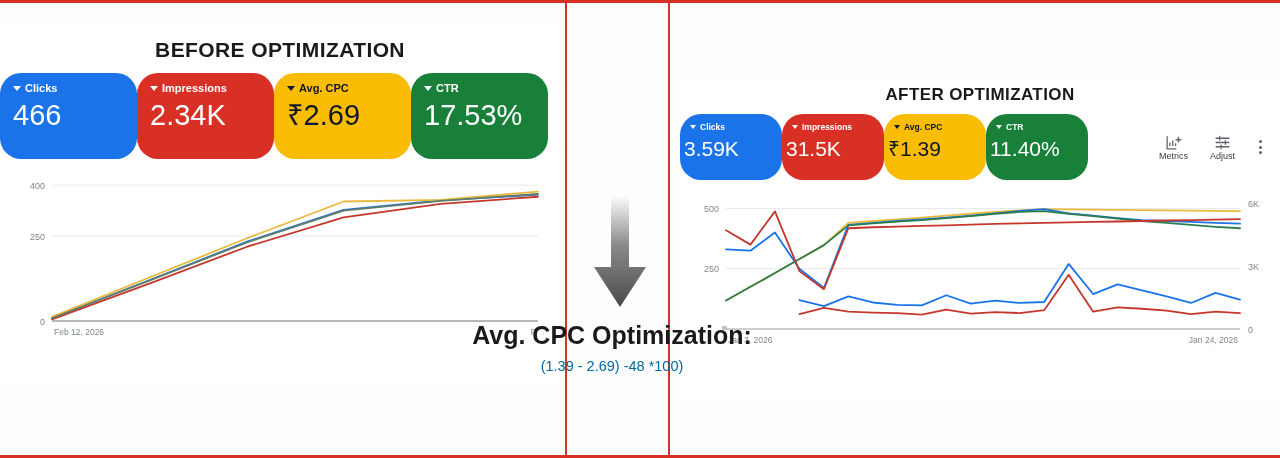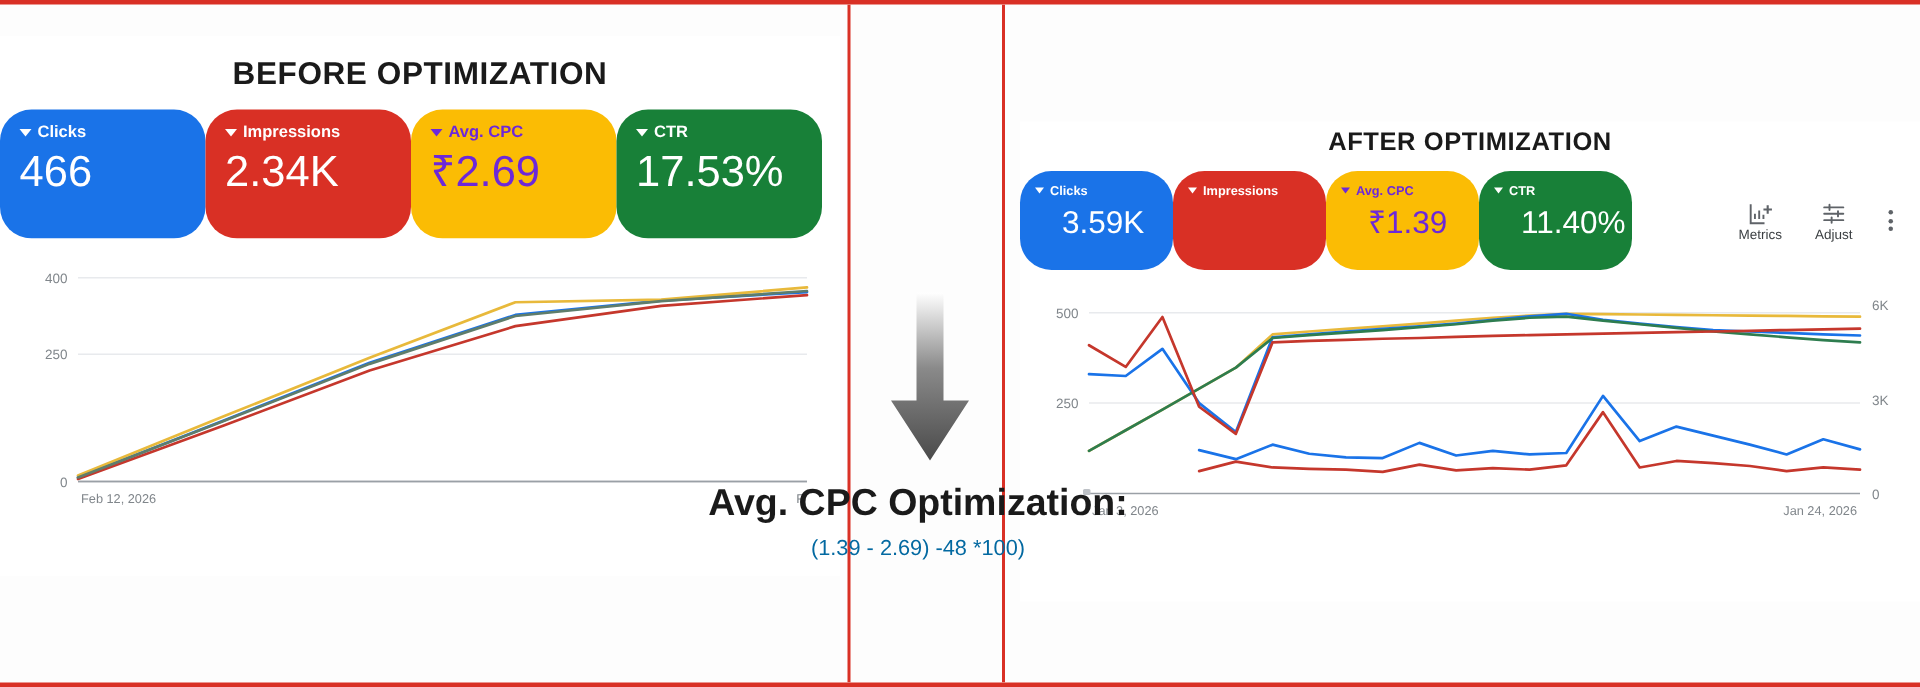--- a/index.html
+++ b/index.html
@@ -65,32 +65,32 @@
     width: 0; height: 0;
     border-left: 4px solid transparent;
     border-right: 4px solid transparent;
     border-top: 5px solid currentColor;
   }
   .card-label { font-weight: bold; }
   .card-value { font-weight: normal; line-height: 1; white-space: nowrap; }
 
   .card.clicks      { background: #1a73e8; color: #ffffff; }
   .card.impressions { background: #d93025; color: #ffffff; }
-  .card.cpc         { background: #fbbc04; color: #6d28d9; }
+  .card.cpc         { background: #fbbc04; color: #0f172a; }
   .card.ctr         { background: #188038; color: #ffffff; }
 
   
   .left-cards .card { width: 137px; }
   .left-cards .card-head  { font-size: 11px; padding: 9px 0 0 13px; }
   .left-cards .card-value { font-size: 29px; padding: 7px 0 0 13px; }
 
   
   .right-cards .card { width: 102px; }
   .right-cards .card-head  { font-size: 8.5px; padding: 8px 0 0 10px; }
-  .right-cards .card-value { font-size: 21px; padding: 6px 0 0 28px; }
+  .right-cards .card-value { font-size: 21px; padding: 6px 0 0 4px; }
 
   
   .toolbar {
     flex: 1;
     display: flex;
     align-items: center;
     justify-content: flex-end;
     gap: 22px;
     padding-right: 16px;
     background: #ffffff;
@@ -215,20 +215,21 @@
           <span class="caret" style="border-left-width:3px;border-right-width:3px;border-top-width:4px;"></span>
           <span class="card-label">Clicks</span>
         </div>
         <div class="card-value">3.59K</div>
       </div>
       <div class="card impressions">
         <div class="card-head">
           <span class="caret" style="border-left-width:3px;border-right-width:3px;border-top-width:4px;"></span>
           <span class="card-label">Impressions</span>
         </div>
+        <div class="card-value">31.5K</div>
       </div>
       <div class="card cpc">
         <div class="card-head">
           <span class="caret" style="border-left-width:3px;border-right-width:3px;border-top-width:4px;"></span>
           <span class="card-label">Avg. CPC</span>
         </div>
         <div class="card-value">₹1.39</div>
       </div>
       <div class="card ctr">
         <div class="card-head">

